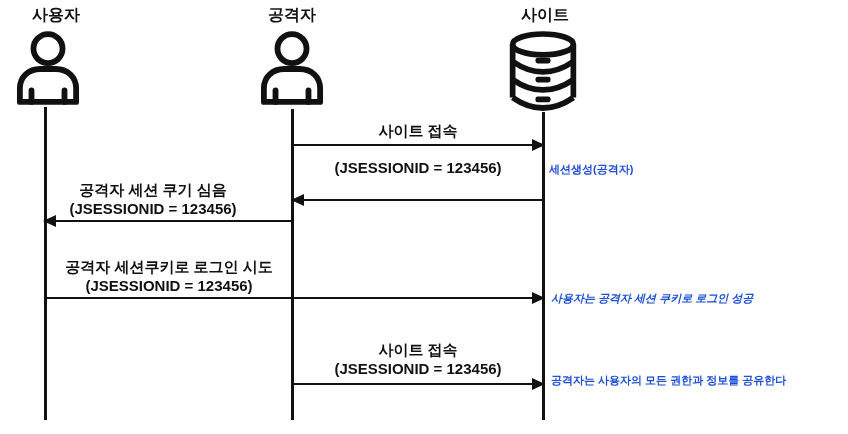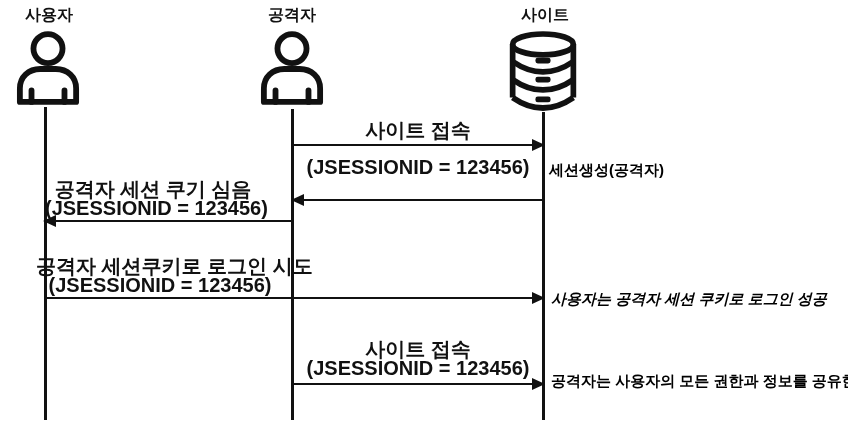--- a/index.html
+++ b/index.html
@@ -7,44 +7,44 @@
     position:relative;width:848px;height:434px;background:#fff;overflow:hidden;
     font-family:"Liberation Sans","DejaVu Sans",sans-serif;color:#111;
   }
   .actor-label{
     position:absolute;top:5px;height:20px;font-size:16px;font-weight:700;
     text-align:center;line-height:20px;color:#111;
   }
   .icon{position:absolute;}
   .lifeline{position:absolute;width:3px;background:#111;}
   .msg-label{
-    position:absolute;text-align:center;font-size:20px;font-weight:600;
+    position:absolute;text-align:center;font-size:15px;font-weight:600;
     line-height:19px;color:#111;white-space:nowrap;
   }
   .arrow{position:absolute;height:2px;background:#111;}
   .arrow .head{position:absolute;width:0;height:0;top:-5px;}
   .arrow.dir-right .head{
     right:-2px;border-left:13px solid #111;
     border-top:6px solid transparent;border-bottom:6px solid transparent;
   }
   .arrow.dir-left .head{
     left:-2px;border-right:13px solid #111;
     border-top:6px solid transparent;border-bottom:6px solid transparent;
   }
   .annotation{
-    position:absolute;font-size:15px;font-weight:600;line-height:19px;
-    color:#000000;white-space:nowrap;
+    position:absolute;font-size:11px;font-weight:600;line-height:19px;
+    color:#1d4ed8;white-space:nowrap;
   }
 </style>
 </head>
 <body>
 
 <div class="stage">
 
-  <div class="actor-label" style="left:9px;width:80px;">사용자</div>
+  <div class="actor-label" style="left:16px;width:80px;">사용자</div>
   <div class="actor-label" style="left:252px;width:80px;">공격자</div>
   <div class="actor-label" style="left:505px;width:80px;">사이트</div>
 
   <svg class="icon" style="left:16px;top:30px;" width="64" height="76" viewBox="0 0 66 78">
     <circle cx="33" cy="19" r="15" fill="none" stroke="#111" stroke-width="6"></circle>
     <path d="M4 74 V60 C4 48 13 40 25 40 H41 C53 40 62 48 62 60 V74 Z" fill="none" stroke="#111" stroke-width="6" stroke-linejoin="round"></path>
     <path d="M16 74 V62 M50 74 V62" stroke="#111" stroke-width="6" stroke-linecap="round"></path>
   </svg>
 
   <svg class="icon" style="left:260px;top:30px;" width="64" height="76" viewBox="0 0 66 78">
@@ -81,21 +81,21 @@
     </div>
 
   <div class="msg-label" style="left:45px;top:180px;width:216px;">
     <div>공격자 세션 쿠기 심음</div>
     <div>(JSESSIONID = 123456)</div>
   </div>
   <div class="arrow dir-left" style="left:45px;top:220px;width:248px;">
       <i class="head"></i>
     </div>
 
-  <div class="msg-label" style="left:36px;top:257px;width:248px;">
+  <div class="msg-label" style="left:45px;top:257px;width:248px;">
     <div>공격자 세션쿠키로 로그인 시도</div>
     <div>(JSESSIONID = 123456)</div>
   </div>
   <div class="arrow dir-right" style="left:45px;top:297px;width:498px;">
       <i class="head"></i>
     </div>
 
   <div class="msg-label" style="left:293px;top:340px;width:250px;">
     <div>사이트 접속</div>
     <div>(JSESSIONID = 123456)</div>

